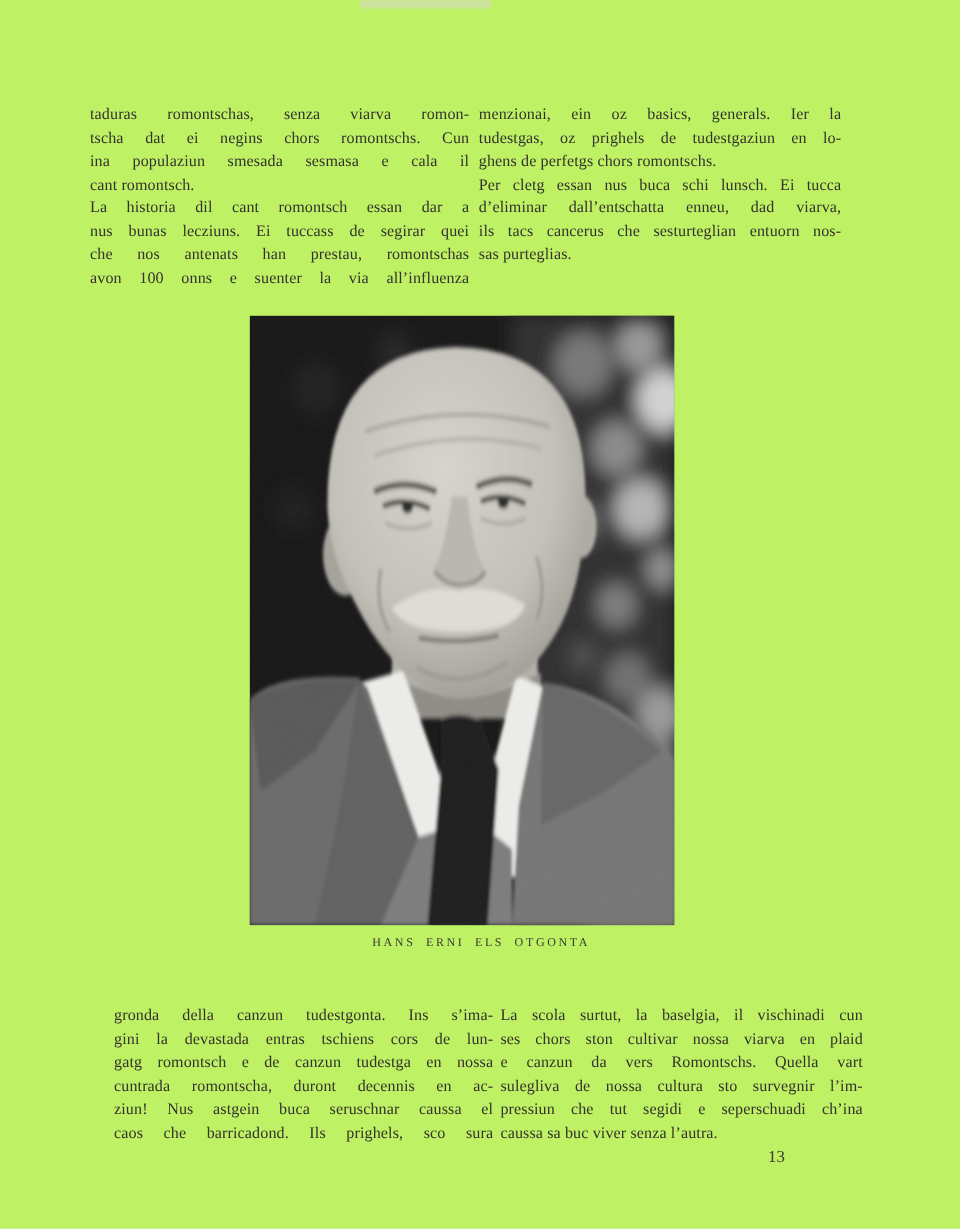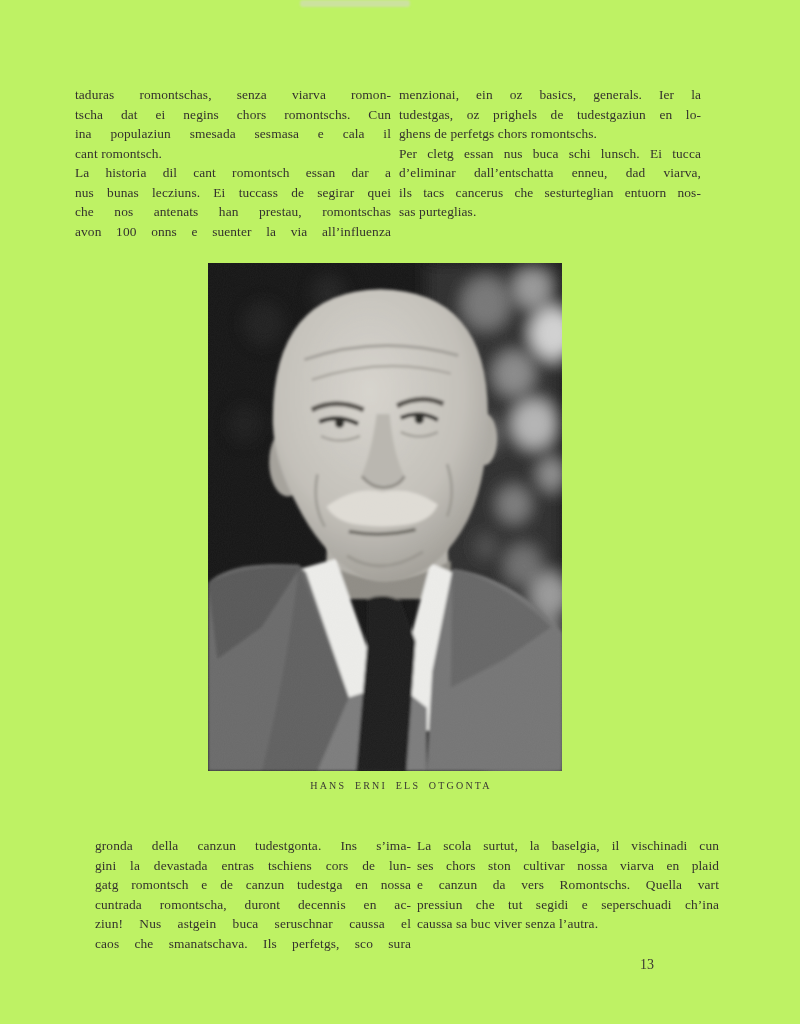--- a/index.html
+++ b/index.html
@@ -185,26 +185,27 @@
     </svg>
     <figcaption class="caption">HANS ERNI ELS OTGONTA</figcaption>
   </figure>
 
   <div class="col col-bl">
     <div class="line">gronda della canzun tudestgonta. Ins s’ima-</div>
     <div class="line">gini la devastada entras tschiens cors de lun-</div>
     <div class="line">gatg romontsch e de canzun tudestga en nossa</div>
     <div class="line">cuntrada romontscha, duront decennis en ac-</div>
     <div class="line">ziun! Nus astgein buca seruschnar caussa el</div>
-    <div class="line">caos che smanatschava. Ils perfetgs, sco sura</div>
+    <div class="line">caos che barricadond. Ils prighels, sco sura</div>
   </div>
 
   <div class="col col-br">
     <div class="line">La scola surtut, la baselgia, il vischinadi cun</div>
     <div class="line">ses chors ston cultivar nossa viarva en plaid</div>
     <div class="line">e canzun da vers Romontschs. Quella vart</div>
+    <div class="line">sulegliva de nossa cultura sto survegnir l’im-</div>
     <div class="line">pressiun che tut segidi e seperschuadi ch’ina</div>
     <div class="line endp">caussa sa buc viver senza l’autra.</div>
   </div>
 
   <div class="pagenum">13</div>
 
 </div>
 
 </body></html>

